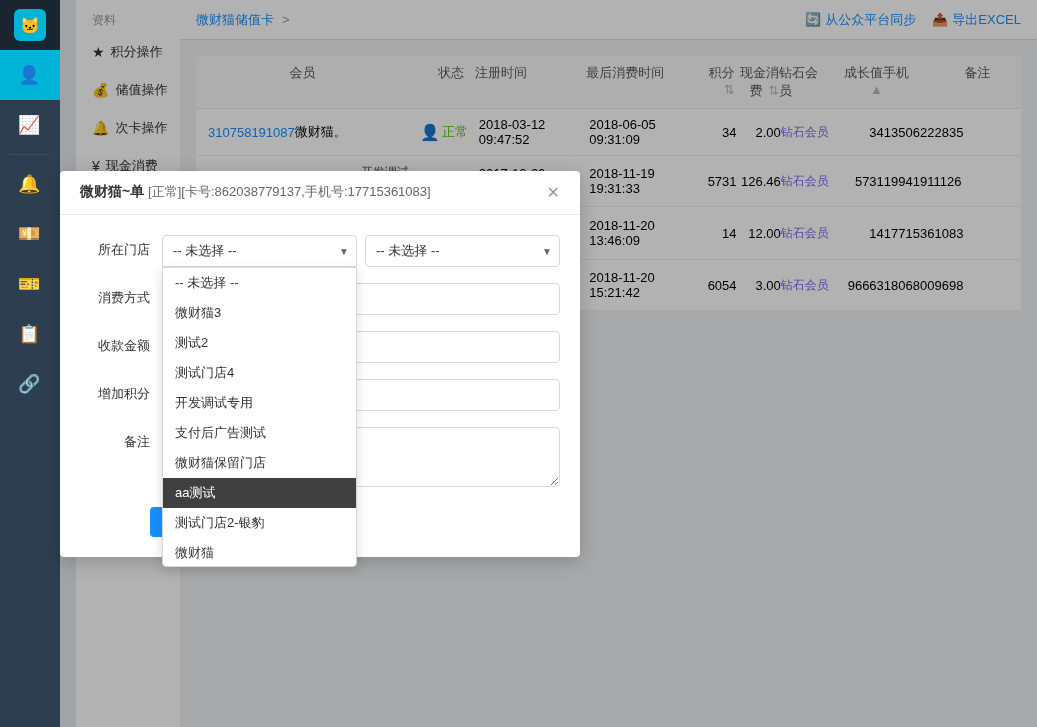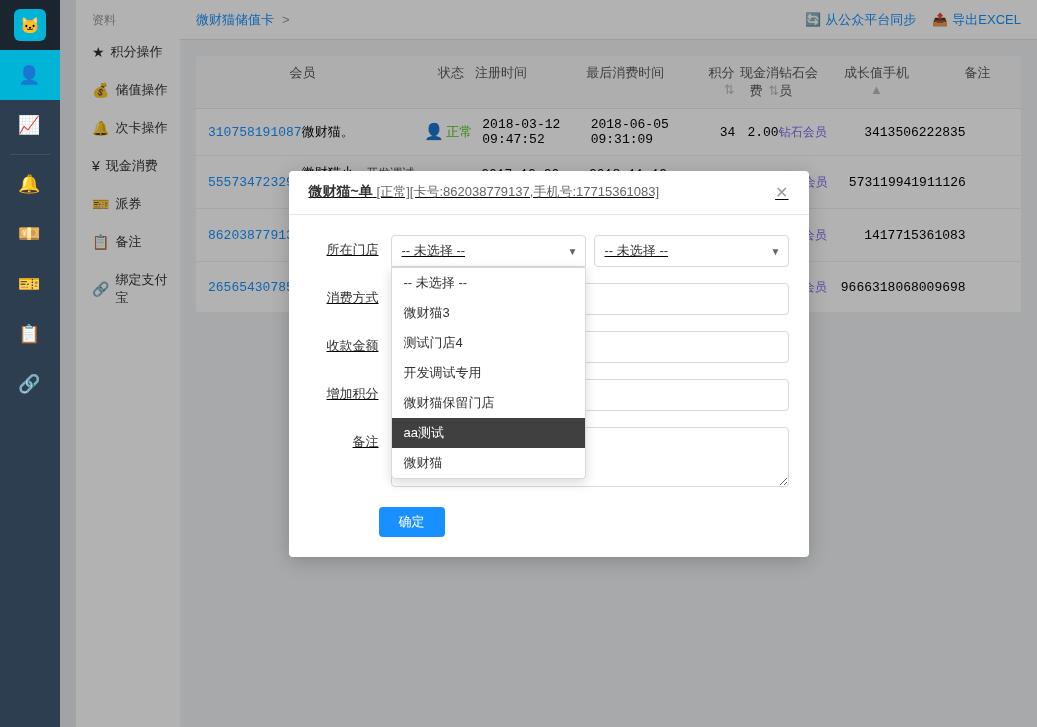--- a/index.html
+++ b/index.html
@@ -39,21 +39,21 @@
     .topnav-btn { color: #1890ff; font-size: 13px; cursor: pointer; display: flex; align-items: center; gap: 4px; }
 
     
     .content { padding: 16px; }
 
     
     .table-area { background: white; border-radius: 4px; overflow: hidden; }
 
     
     .table-header { display: flex; background: #fafafa; border-bottom: 1px solid #e8e8e8; padding: 8px 12px; font-size: 13px; color: #595959; }
-    .table-row-data { display: flex; padding: 8px 12px; border-bottom: 1px solid #f0f0f0; font-size: 13px; align-items: center; font-family: Liberation Mono, monospace; }
+    .table-row-data { display: flex; padding: 8px 12px; border-bottom: 1px solid #f0f0f0; font-size: 13px; align-items: center; }
 
     .col-id { width: 110px; color: #1890ff; cursor: pointer; }
     .col-name { width: 90px; }
     .col-shop { width: 80px; }
     .col-avatar { width: 30px; }
     .col-status { width: 50px; }
     .col-regtime { width: 150px; }
     .col-lasttime { width: 150px; }
     .col-points { width: 50px; text-align: right; }
     .col-cash { width: 60px; text-align: right; }
@@ -71,21 +71,21 @@
     
     .badge-diamond { color: #7b68ee; font-size: 12px; }
 
     
     .status-normal { color: #52c41a; }
 
     
     .modal-overlay {
       position: absolute; left: 60px; top: 0; right: 0; bottom: 0;
       background: rgba(0,0,0,0.3); z-index: 100;
-      display: flex; align-items: center; justify-content: center; text-decoration: underline;
+      display: flex; align-items: center; 
     }
     .modal {
       background: white; border-radius: 4px; width: 520px;
       box-shadow: 0 4px 20px rgba(0,0,0,0.2); padding: 0;
       position: relative;
     }
     .modal-header {
       padding: 12px 20px; border-bottom: 1px solid #e8e8e8;
       display: flex; align-items: center; justify-content: space-between;
     }
@@ -332,24 +332,27 @@
 
             <div class="dropdown-wrapper" style="position:relative;">
               <div style="width:100%; height:32px; border:1px solid #d9d9d9; border-radius:4px 4px 0 0; padding:0 24px 0 10px; font-size:13px; color:#333; background:white; display:flex; align-items:center; cursor:pointer;">
                 <span>-- 未选择 --</span>
               </div>
               <span class="dropdown-arrow">▼</span>
 
               <div class="dropdown-popup">
                 <div class="dropdown-option">-- 未选择 --</div>
                 <div class="dropdown-option">微财猫3</div>
+                <div class="dropdown-option">测试2</div>
                 <div class="dropdown-option">测试门店4</div>
                 <div class="dropdown-option">开发调试专用</div>
+                <div class="dropdown-option">支付后广告测试</div>
                 <div class="dropdown-option">微财猫保留门店</div>
                 <div class="dropdown-option selected">aa测试</div>
+                <div class="dropdown-option">测试门店2-银豹</div>
                 <div class="dropdown-option">微财猫</div>
 
               </div>
             </div>
 
             <div class="dropdown-wrapper" style="position:relative; flex:1;">
               <div style="width:100%; height:32px; border:1px solid #d9d9d9; border-radius:4px; padding:0 24px 0 10px; font-size:13px; color:#333; background:white; display:flex; align-items:center; cursor:pointer;">
                 <span>-- 未选择 --</span>
               </div>
               <span style="position:absolute; right:8px; top:50%; transform:translateY(-50%); color:#666; font-size:10px;">▼</span>

